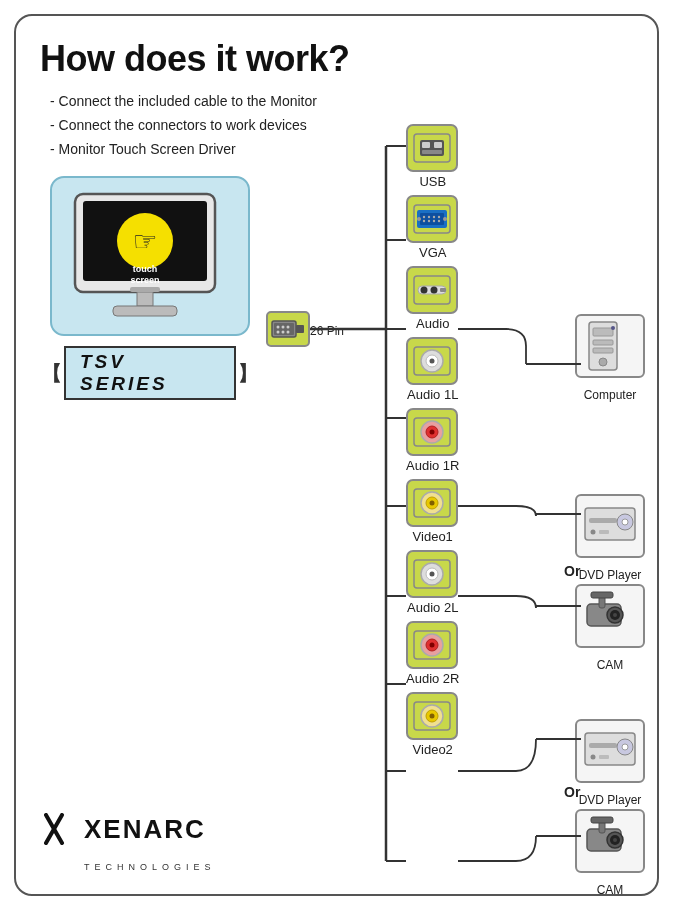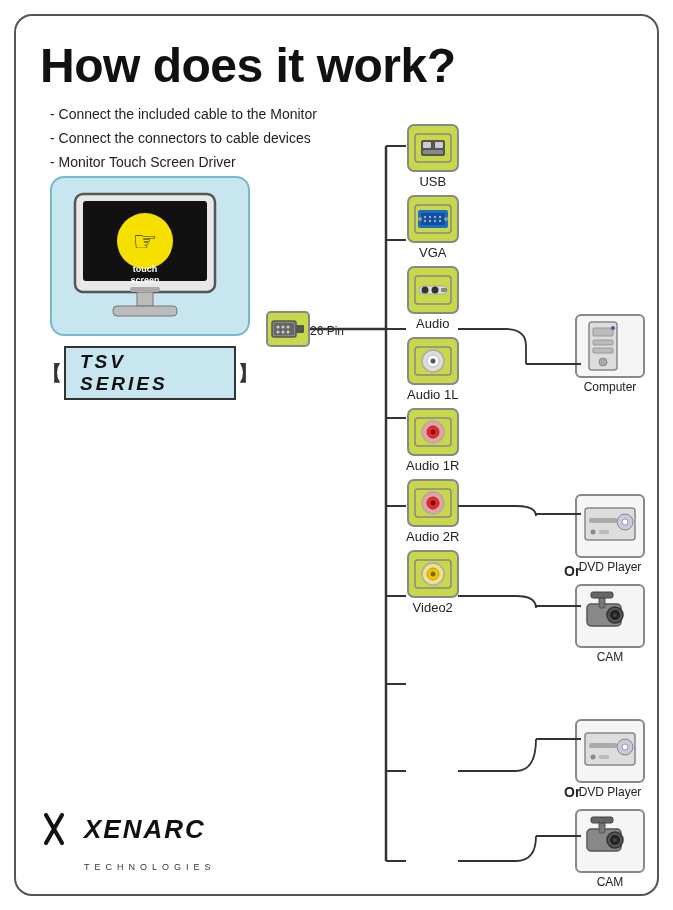--- a/index.html
+++ b/index.html
@@ -14,21 +14,21 @@
       width: 645px;
       height: 882px;
       margin: 14px;
       border: 2px solid #555;
       border-radius: 18px;
       background: #fff;
       position: relative;
       padding: 22px 24px 20px 24px;
     }
     .title {
-      font-size: 48px;
+      font-size: 36px;
       font-weight: bold;
       color: #111;
       margin-bottom: 10px;
       letter-spacing: -0.5px;
     }
     .instructions {
       font-size: 14px;
       color: #222;
       line-height: 1.7;
       margin-bottom: 18px;
@@ -114,21 +114,21 @@
       border-radius: 6px;
       display: flex;
       align-items: center;
       justify-content: center;
       background: #f5f5f5;
     }
     .device-label {
       font-size: 12px;
       color: #222;
       text-align: center;
-      margin-top: 2px;
+      margin-top: 10px;
     }
 
     
     .wiring-svg {
       position: absolute;
       left: 0; top: 0;
       width: 645px;
       height: 882px;
       pointer-events: none;
     }
@@ -148,34 +148,33 @@
       position: absolute;
       left: 390px;
       top: 108px;
       display: flex;
       flex-direction: column;
       gap: 0;
     }
     .c-item {
       display: flex;
       flex-direction: column;
-      align-items: center;
       margin-bottom: 6px;
     }
   </style>
 </head>
 <body>
 
 <div class="page">
 
   <div class="title">How does it work?</div>
 
   <ul class="instructions">
     <li>Connect the included cable to the Monitor</li>
-    <li>Connect the connectors to cable devices</li>
+    <li>Connect the connectors to work devices</li>
     <li>Monitor Touch Screen Driver</li>
   </ul>
 
   <div class="monitor-area">
     <div class="monitor-box">
 
       <svg width="170" height="140" viewBox="0 0 170 140">
 
         <rect x="10" y="8" width="140" height="98" rx="8" ry="8" fill="#e8e8e8" stroke="#555" stroke-width="2.5"></rect>
 
@@ -295,21 +294,44 @@
           <rect x="2" y="4" width="36" height="28" rx="3" fill="#c8d84a" stroke="#888" stroke-width="1.5"></rect>
 
           <circle cx="20" cy="18" r="11" fill="#e8a0a0" stroke="#aaa" stroke-width="1.5"></circle>
           <circle cx="20" cy="18" r="6" fill="#e03030" stroke="#b02020" stroke-width="1"></circle>
           <circle cx="20" cy="18" r="2.5" fill="#800000"></circle>
         </svg>
       </div>
       <div class="conn-label">Audio 1R</div>
     </div>
 
-
+    <div class="c-item">
+      <div class="conn-icon">
+        <svg width="40" height="36" viewBox="0 0 40 36">
+          <rect x="2" y="4" width="36" height="28" rx="3" fill="#c8d84a" stroke="#888" stroke-width="1.5"></rect>
+
+          <circle cx="20" cy="18" r="11" fill="#f0e090" stroke="#aaa" stroke-width="1.5"></circle>
+          <circle cx="20" cy="18" r="6" fill="#e8c800" stroke="#c0a000" stroke-width="1"></circle>
+          <circle cx="20" cy="18" r="2.5" fill="#806000"></circle>
+        </svg>
+      </div>
+      <div class="conn-label">Video1</div>
+    </div>
+
+    <div class="c-item">
+      <div class="conn-icon">
+        <svg width="40" height="36" viewBox="0 0 40 36">
+          <rect x="2" y="4" width="36" height="28" rx="3" fill="#c8d84a" stroke="#888" stroke-width="1.5"></rect>
+          <circle cx="20" cy="18" r="11" fill="#ddd" stroke="#aaa" stroke-width="1.5"></circle>
+          <circle cx="20" cy="18" r="6" fill="#fff" stroke="#bbb" stroke-width="1"></circle>
+          <circle cx="20" cy="18" r="2.5" fill="#555"></circle>
+        </svg>
+      </div>
+      <div class="conn-label">Audio 2L</div>
+    </div>
 
     <div class="c-item">
       <div class="conn-icon">
         <svg width="40" height="36" viewBox="0 0 40 36">
           <rect x="2" y="4" width="36" height="28" rx="3" fill="#c8d84a" stroke="#888" stroke-width="1.5"></rect>
           <circle cx="20" cy="18" r="11" fill="#e8a0a0" stroke="#aaa" stroke-width="1.5"></circle>
           <circle cx="20" cy="18" r="6" fill="#e03030" stroke="#b02020" stroke-width="1"></circle>
           <circle cx="20" cy="18" r="2.5" fill="#800000"></circle>
         </svg>
       </div>
@@ -460,18 +482,18 @@
   </svg>
 
   <div class="xenarc-logo">
     <div style="display:flex;align-items:center;gap:2px;">
 
       <svg width="38" height="32" viewBox="0 0 38 32">
         <line x1="2" y1="2" x2="18" y2="30" stroke="#111" stroke-width="4" stroke-linecap="round"></line>
         <line x1="18" y1="2" x2="2" y2="30" stroke="#111" stroke-width="4" stroke-linecap="round"></line>
 
       </svg>
-      <span style="font-size:26px;font-weight:900;letter-spacing:2px;color:#111;font-style:italic;">XENARC</span>
+      <span style="font-size:26px;font-weight:900;letter-spacing:2px;color:#111;">XENARC</span>
     </div>
     <div style="font-size:9px;letter-spacing:5px;color:#333;margin-top:17px;margin-left:40px;">TECHNOLOGIES</div>
   </div>
 
 </div>
 
 </body></html>

